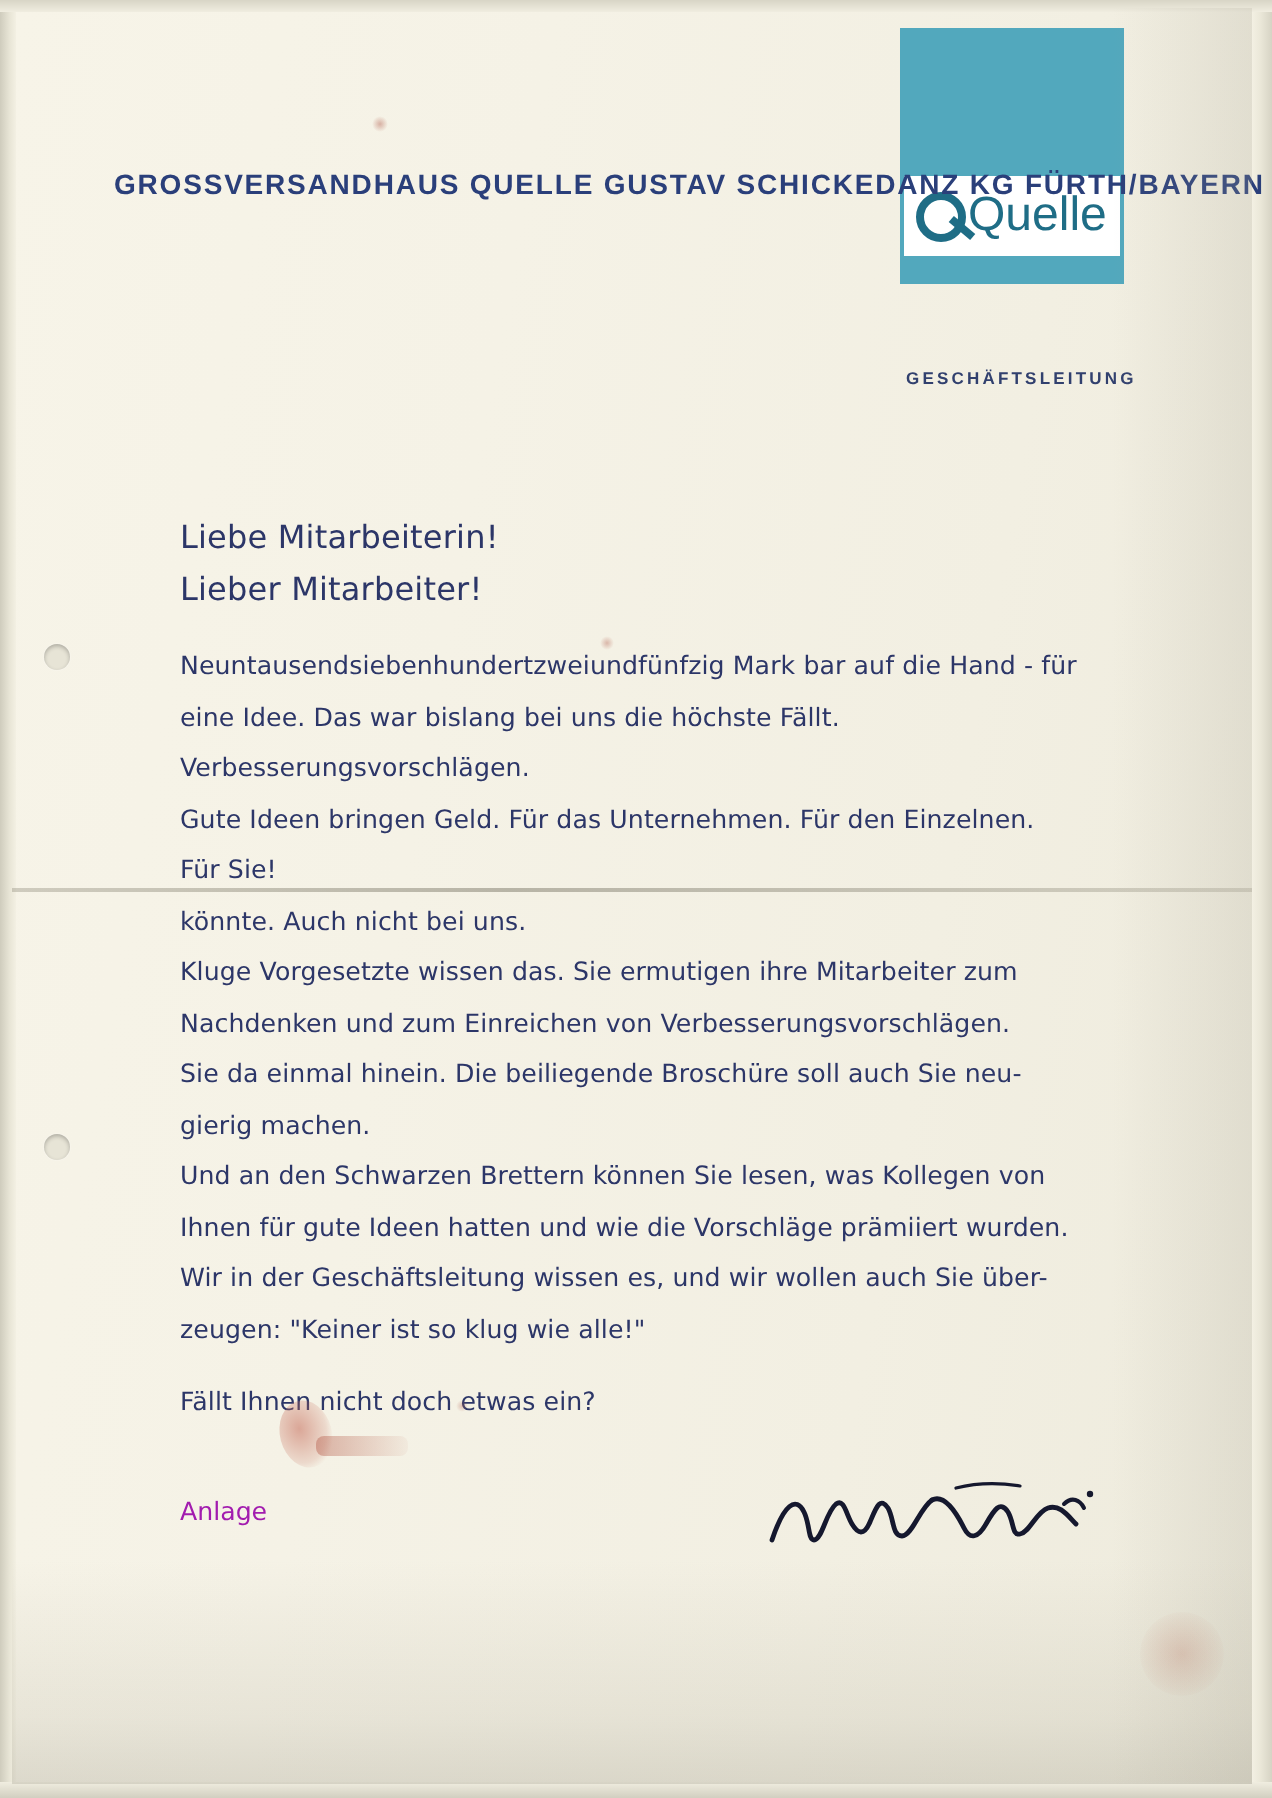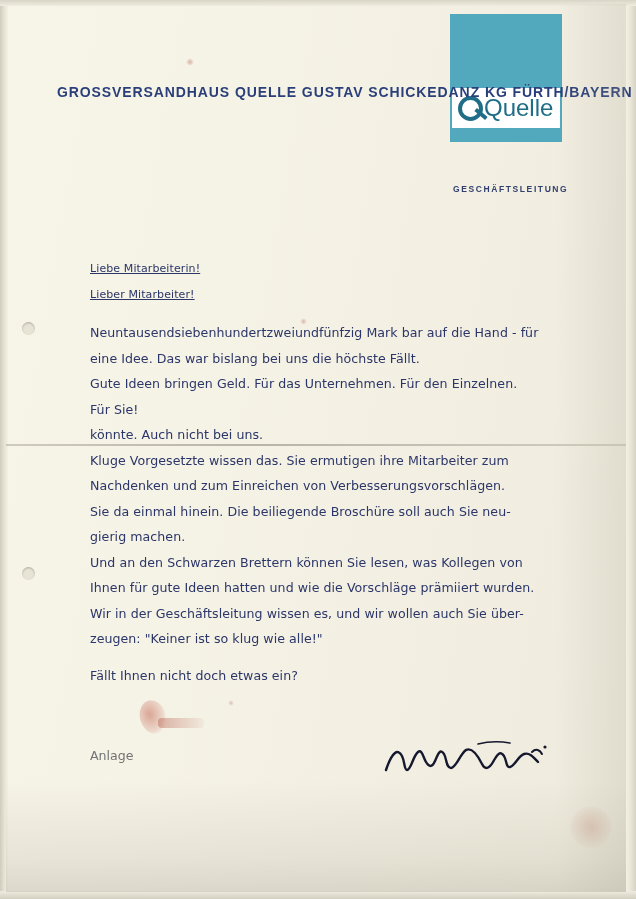--- a/index.html
+++ b/index.html
@@ -143,25 +143,24 @@
     color: #31406e;
     white-space: nowrap;
   }
 
   
   .salutation {
     position: absolute;
     left: 90px;
     top: 256px;
     font-family: "DejaVu Sans", sans-serif;
-    font-size: 11px;
+    font-size: 16px;
     color: #2c3668;
     line-height: 26px;
     letter-spacing: 0.1px;
-    text-decoration: underline;
   }
   .body-text {
     position: absolute;
     left: 90px;
     top: 320px;
     width: 470px;
     font-family: "DejaVu Sans", sans-serif;
     font-size: 12.6px;
     color: #2c3668;
     line-height: 25.5px;
@@ -169,21 +168,21 @@
   }
   .body-text p { margin: 0; }
   .para-gap { height: 11px; }
 
   .attachment {
     position: absolute;
     left: 90px;
     top: 748px;
     font-family: "DejaVu Sans", sans-serif;
     font-size: 12.6px;
-    color: #737373;
+    color: #a21caf;
   }
 
   
   .signature {
     position: absolute;
     left: 382px;
     top: 726px;
     width: 170px;
     height: 60px;
   }
@@ -269,20 +268,21 @@
   <div class="dept-line">GESCHÄFTSLEITUNG</div>
 
   <div class="salutation">
     <div>Liebe Mitarbeiterin!</div>
     <div>Lieber Mitarbeiter!</div>
   </div>
 
   <div class="body-text">
     <p>Neuntausendsiebenhundertzweiundfünfzig Mark bar auf die Hand - für</p>
     <p>eine Idee. Das war bislang bei uns die höchste Fällt.</p>
+    <p>Verbesserungsvorschlägen.</p>
     <p>Gute Ideen bringen Geld.  Für das Unternehmen.  Für den Einzelnen.</p>
     <p>Für Sie!</p>
     <p>könnte.  Auch nicht bei uns.</p>
     <p>Kluge Vorgesetzte wissen das.  Sie ermutigen ihre Mitarbeiter zum</p>
     <p>Nachdenken und zum Einreichen von Verbesserungsvorschlägen.</p>
     <p>Sie da einmal hinein.  Die beiliegende  Broschüre soll auch Sie neu-</p>
     <p>gierig machen.</p>
     <p>Und an den Schwarzen Brettern können Sie lesen, was Kollegen von</p>
     <p>Ihnen für gute Ideen hatten und wie die Vorschläge prämiiert wurden.</p>
     <p>Wir in der Geschäftsleitung wissen es, und wir wollen auch Sie über-</p>

